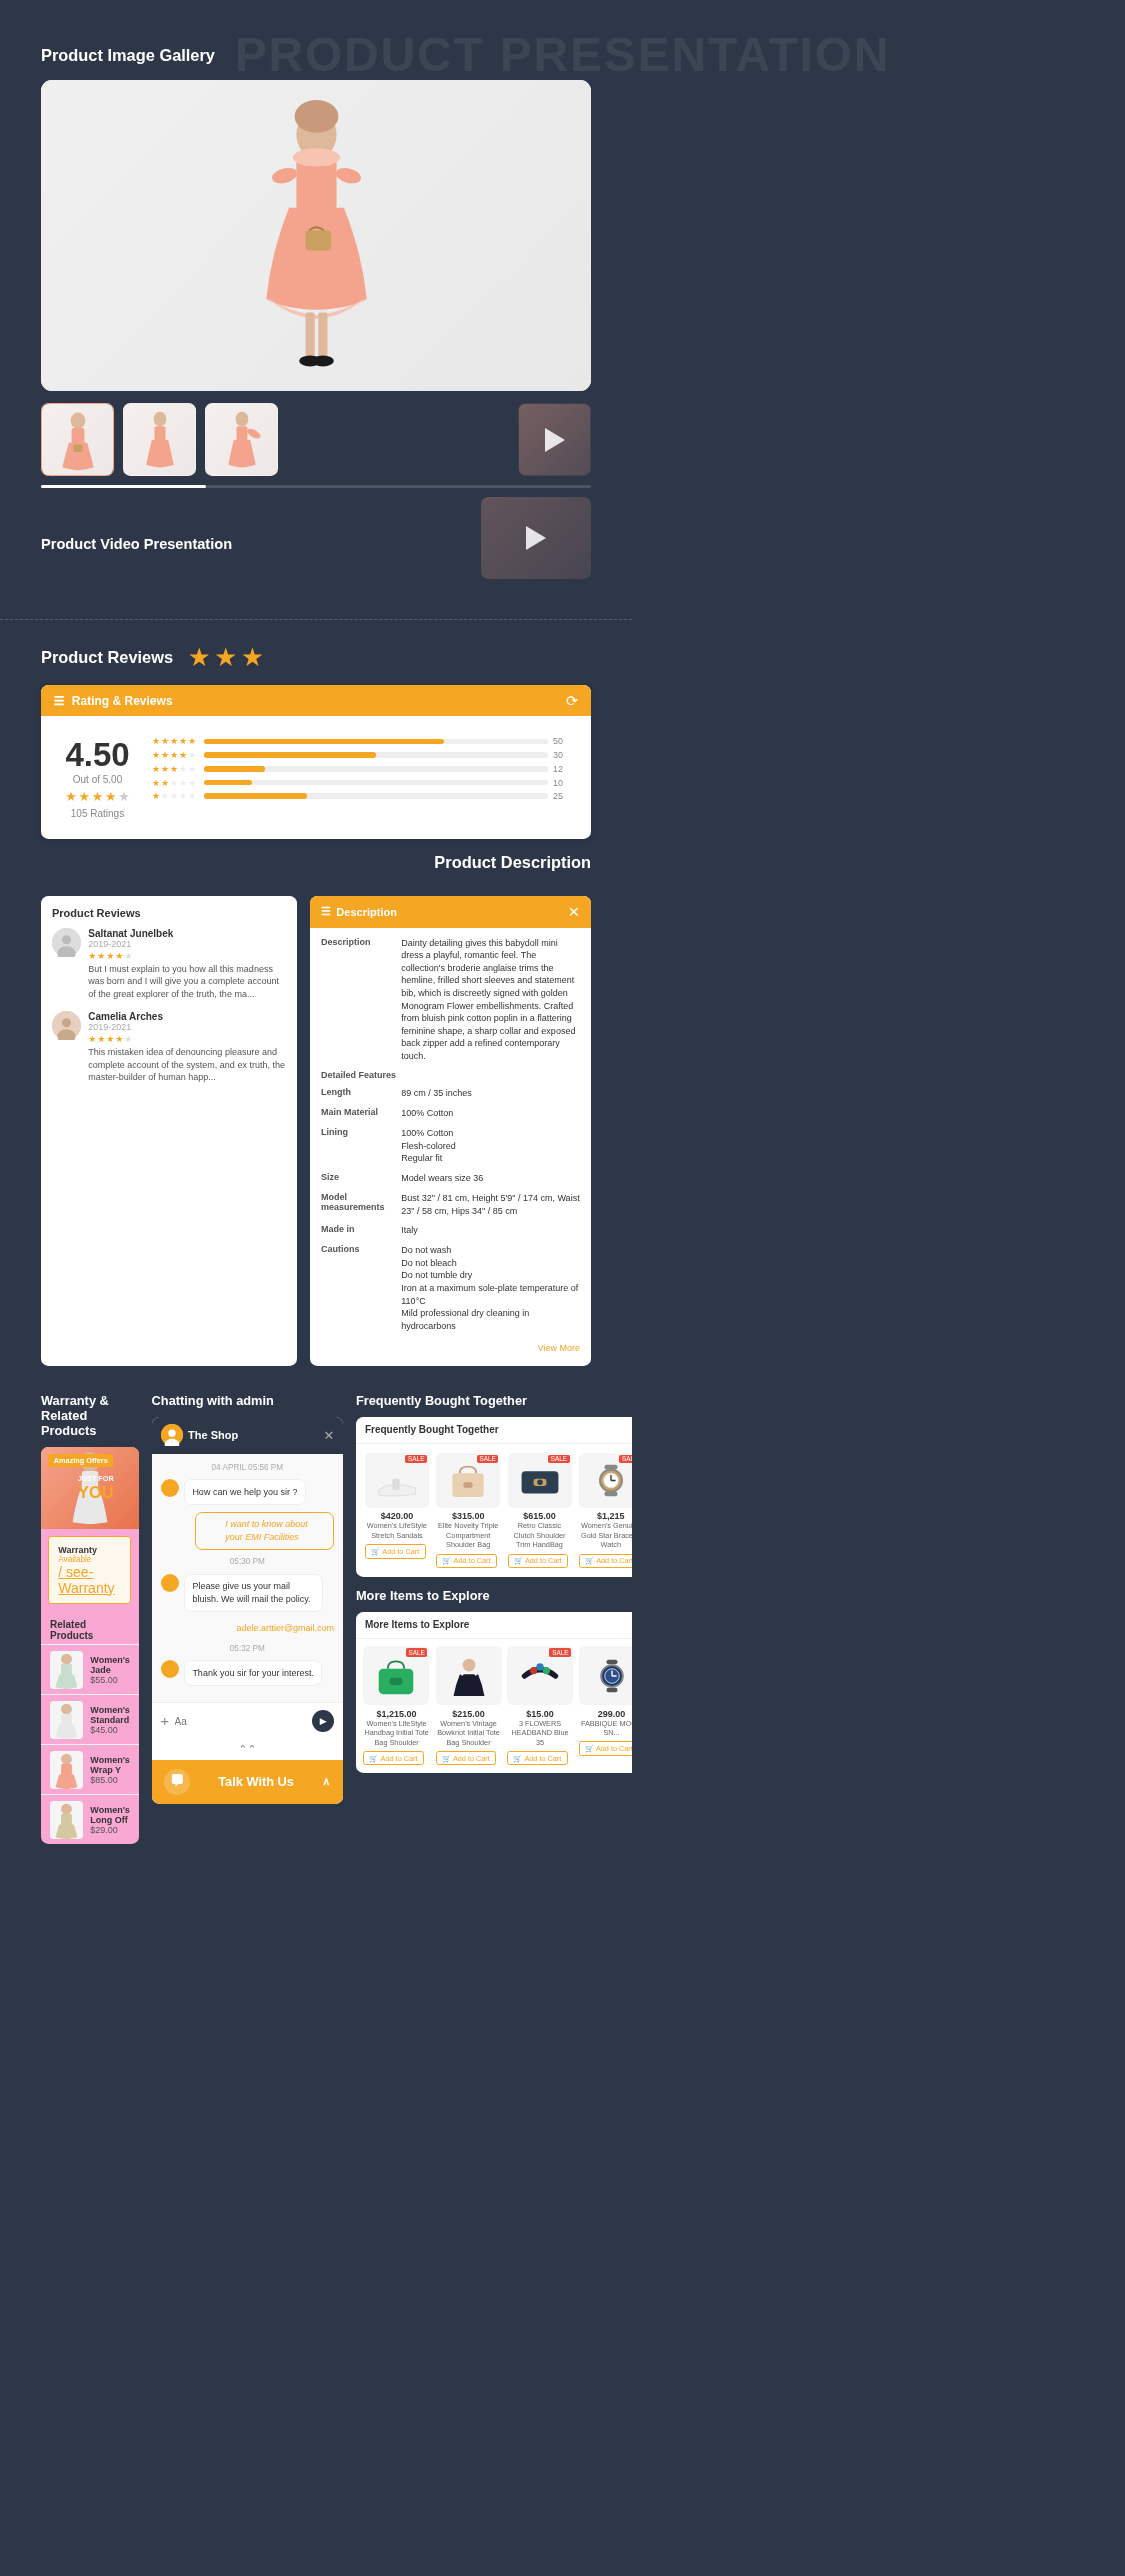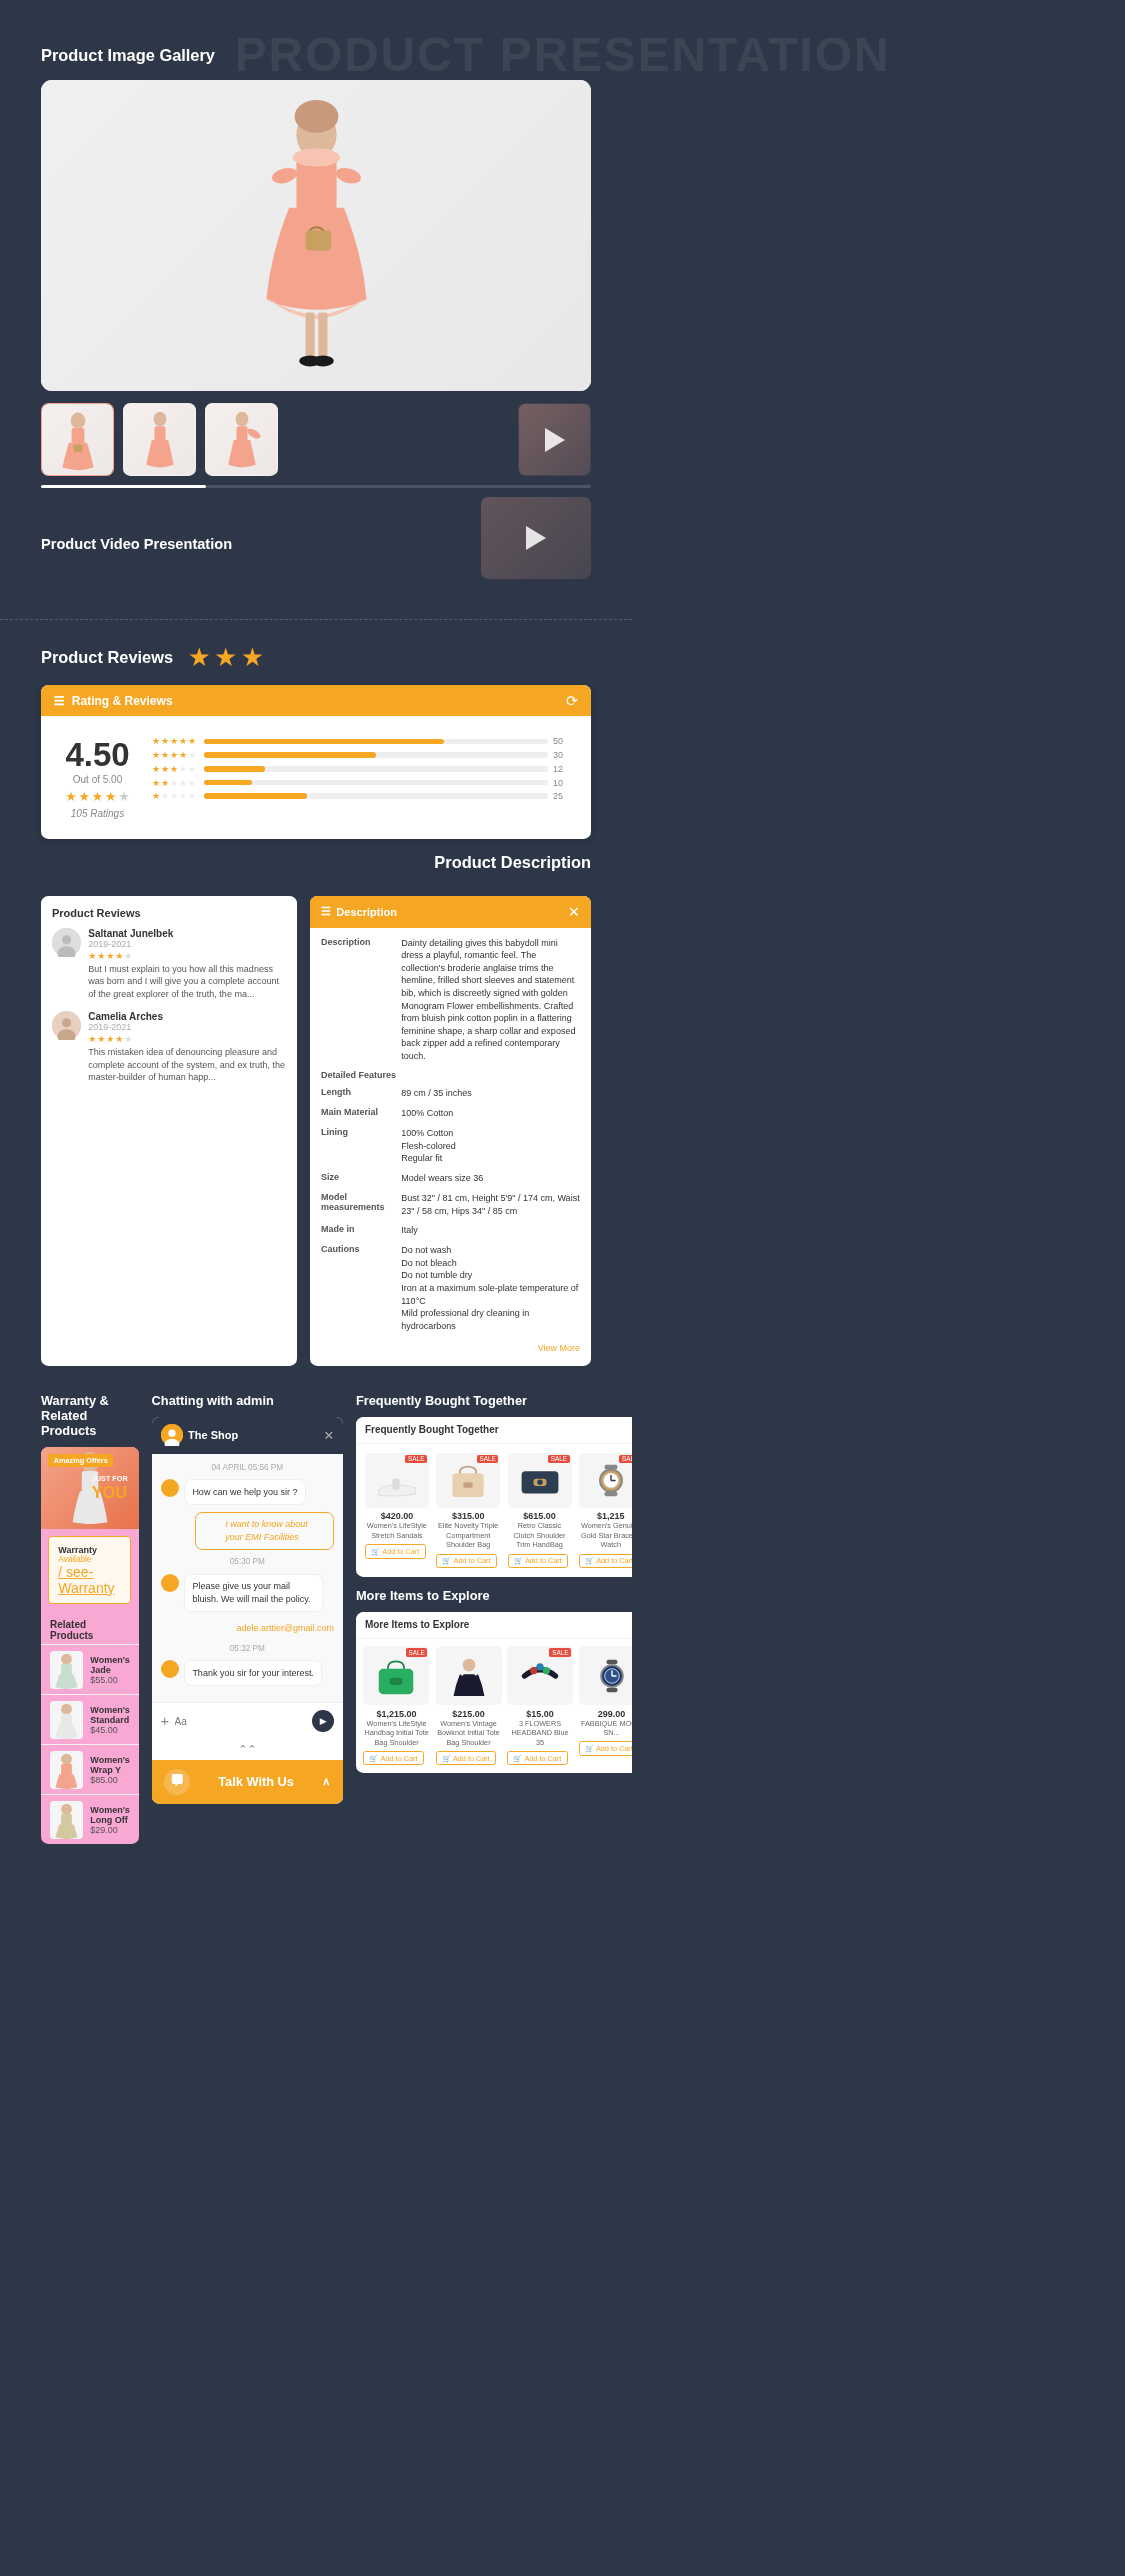--- a/index.html
+++ b/index.html
@@ -201,21 +201,20 @@
       margin: 3.7px 0;
     }
     .star-sm {
       color: #f5a623;
       font-size: 12.8px;
     }
     .star-sm.half { color: #ccc; }
     .ratings-count {
       font-size: 10px;
       color: #888;
-      font-style: italic;
     }
     .rating-bars {
       flex: 1;
     }
     .bar-row {
       display: flex;
       align-items: center;
       gap: 5.5px;
       margin-bottom: 3.7px;
     }
@@ -1033,21 +1032,21 @@
     <div class="panel-col-title">Warranty &amp;<br>Related Products</div>
     <div class="warranty-card">
       <div class="warranty-promo">
         <div class="promo-badge">Amazing Offers</div>
 
         <svg width="64" height="78" viewBox="0 0 70 85">
           <ellipse cx="35" cy="14" rx="10" ry="11" fill="#ddb89a"></ellipse>
           <rect x="26" y="24" width="18" height="25" rx="3" fill="#e8e8e8"></rect>
           <path d="M24 46 Q18 65 16 80 Q28 82 35 82 Q42 82 54 80 Q52 65 46 46 Z" fill="#e8e8e8"></path>
         </svg>
-        <div style="position:absolute; right:11px; top:50%; transform:translateY(-50%); text-align:left;">
+        <div style="position:absolute; right:25px; top:50%; transform:translateY(-50%); text-align:center;">
           <div style="font-size:7.3px; color:#fff; font-weight:700;">JUST FOR</div>
           <div style="font-size:16.4px; color:#f5a623; font-weight:900;">YOU</div>
         </div>
       </div>
       <div class="warranty-info">
         <div class="warranty-label">Warranty</div>
         <div class="warranty-avail">Available</div>
         <a class="warranty-link">/ see-Warranty</a>
       </div>
       <div class="related-title">Related Products</div>

